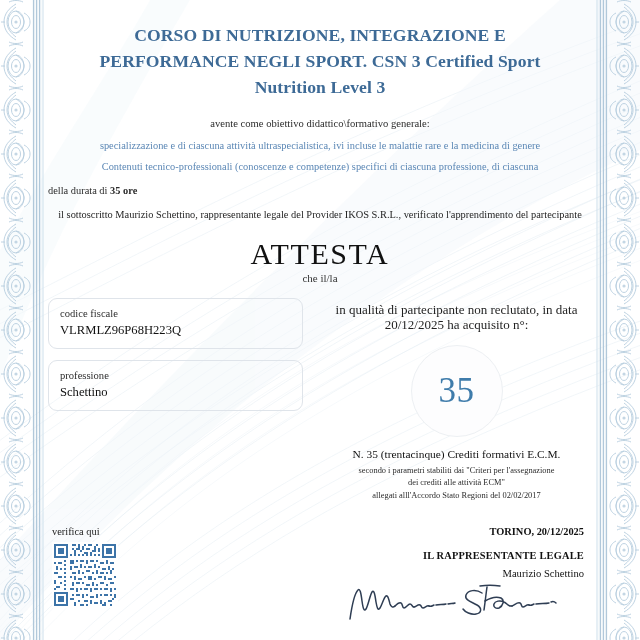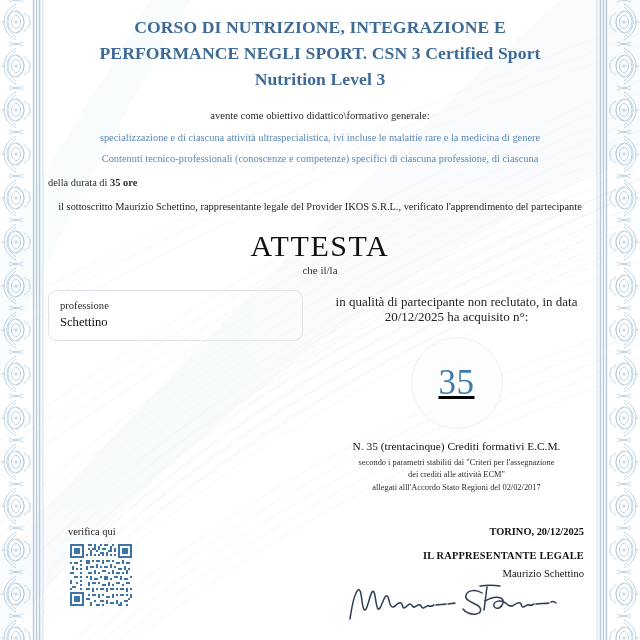--- a/index.html
+++ b/index.html
@@ -54,21 +54,21 @@
   }
 
   
   .title {
     text-align: center;
     color: #3d6a96;
     font-weight: bold;
     font-size: 17.6px;
     line-height: 26px;
     letter-spacing: .1px;
-    padding-top: 14px;
+    padding-top: 22px;
     padding-left: 6px;
     padding-right: 6px;
   }
 
   
   .obj-intro {
     text-align: center;
     font-size: 10.6px;
     color: #2b2b2b;
     margin-top: 18px;
@@ -156,21 +156,20 @@
   }
   .credit-circle {
     width: 90px;
     height: 90px;
     border-radius: 50%;
     border: 1px solid #edf0f3;
     background: #fdfdfe;
     display: flex;
     align-items: center;
     justify-content: center;
-    text-decoration: underline;
   }
   .credit-number {
     font-size: 35px;
     color: #3f7cab;
     line-height: 1;
     letter-spacing: .5px;
   }
 
   .credit-caption {
     text-align: center;
@@ -183,21 +182,21 @@
     font-size: 8.4px;
     line-height: 12.5px;
     color: #2b2b2b;
     margin-top: 5px;
     padding: 0 6px;
   }
 
   
   .footer {
     position: absolute;
-    left: 16px;
+    left: 0;
     right: 0;
     bottom: 4px;
     height: 110px;
   }
   .verify-block {
     position: absolute;
     left: 4px;
     top: 0;
     width: 120px;
   }
@@ -355,20 +354,24 @@
     <div class="undersigned">il sottoscritto Maurizio Schettino, rappresentante legale del Provider IKOS S.R.L., verificato l'apprendimento del partecipante</div>
 
     <div class="attesta">ATTESTA</div>
     <div class="attesta-sub">che il/la</div>
 
     <div class="columns">
 
       <div class="col-left">
 
 
+        <div class="field-box">
+          <div class="field-label">codice fiscale</div>
+          <div class="field-value">VLRMLZ96P68H223Q</div>
+        </div>
 
         <div class="field-box">
           <div class="field-label">professione</div>
           <div class="field-value">Schettino</div>
         </div>
 
       </div>
 
       <div class="col-right">
 

